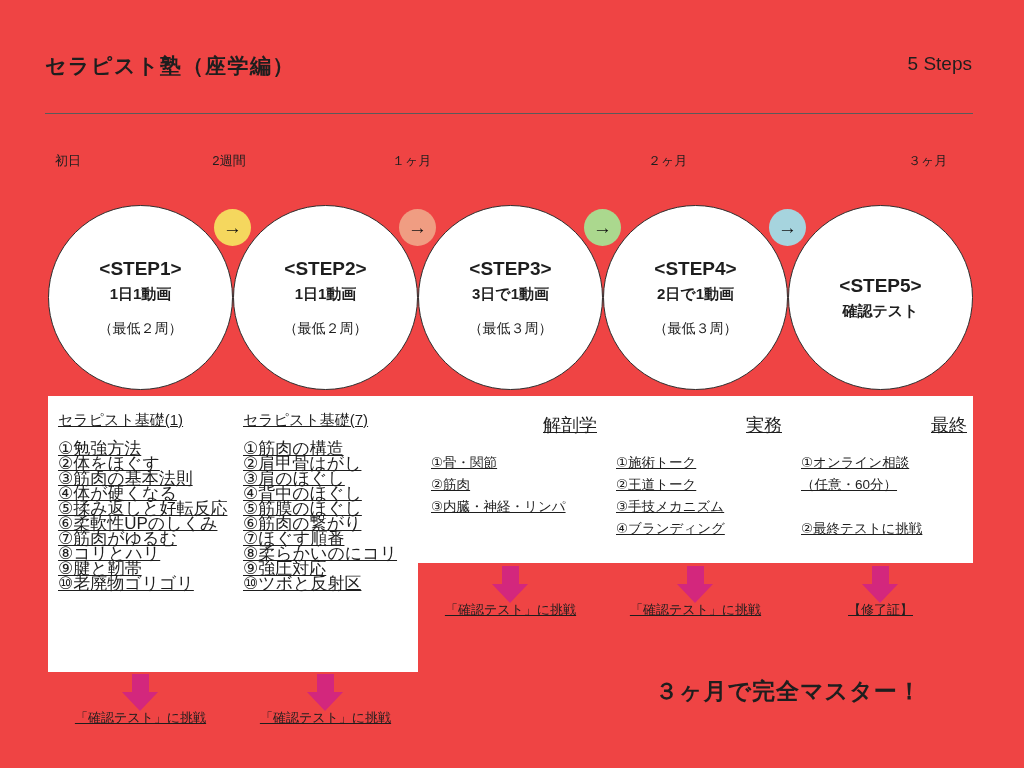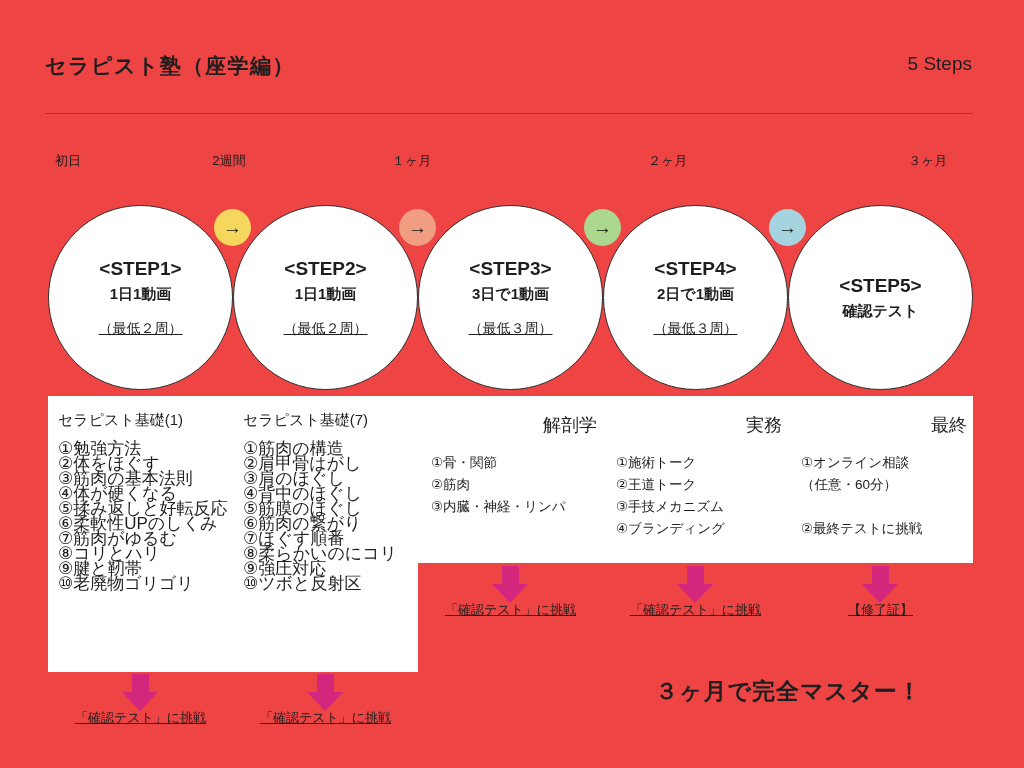--- a/index.html
+++ b/index.html
@@ -23,23 +23,23 @@
   .col-1 { left:233px; }
   .col-2 { left:418px; }
   .col-3 { left:603px; }
   .col-4 { left:788px; }
 
   .circle { position:absolute; top:0; left:0; width:185px; height:185px; background:#ffffff;
             border:1.5px solid #2e2e2e; border-radius:50%; display:flex; flex-direction:column;
             align-items:center; justify-content:center; text-align:center; z-index:2; }
   .tag { font-size:19px; font-weight:700; }
   .ctitle { font-size:15px; font-weight:700; margin-top:5px; }
-  .csub { font-size:14px; margin-top:16px;text-decoration:underline; }
+  .csub { font-size:14px; margin-top:16px; }
 
-  .box { position:absolute; top:191px; left:0; width:185px; background:#ffffff; }
+  .box { position:absolute; top:191px; left:0; width:185px; background:#ffffff;text-decoration:underline; }
   .box.tall { height:276px; }
   .box.short { height:167px; }
   .cat { font-size:15px; padding:15px 6px 0 10px; }
   .cat.center { text-align:right; font-size:18px; padding-top:17px; }
   .items { font-size:17px; line-height:15px; padding:11px 2px 0 10px; white-space:pre-line; }
   .box.short .items { font-size:13.5px; line-height:22px; padding:15px 2px 0 13px; }
 
   .badge { position:absolute; top:209px; width:37px; height:37px; border-radius:50%;
            display:flex; align-items:center; justify-content:center; font-size:19px;
            font-weight:700; z-index:5; color:#111; }

